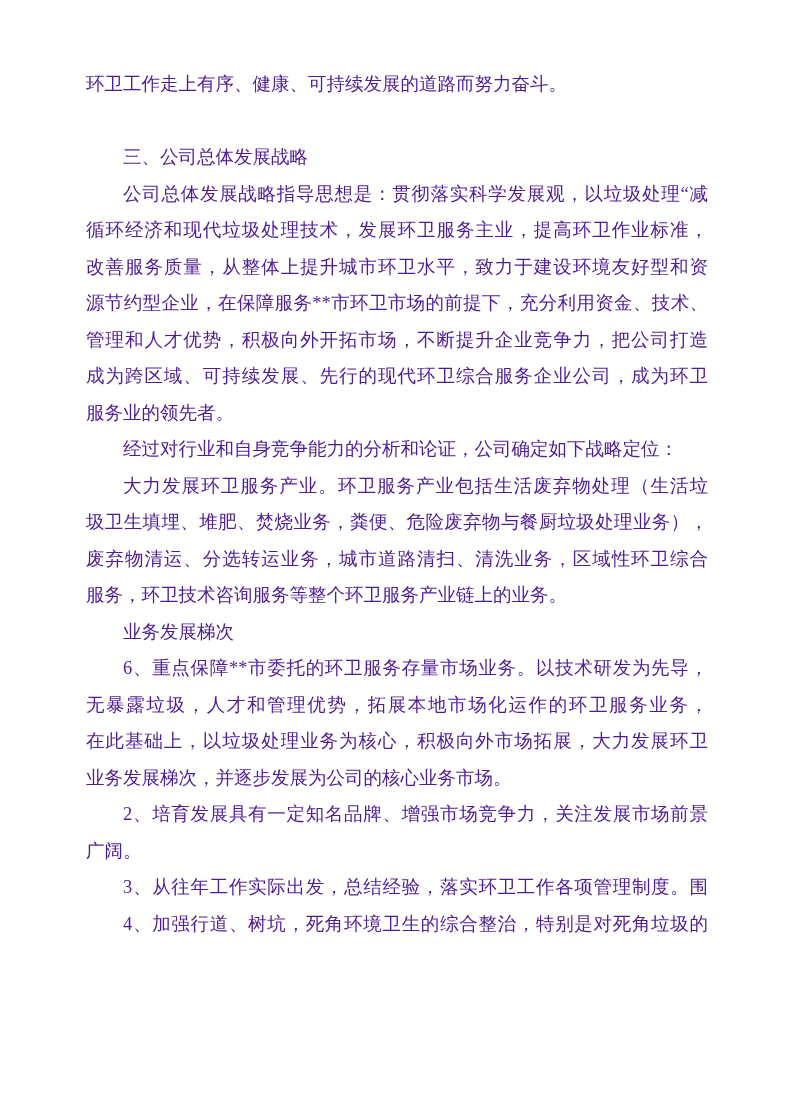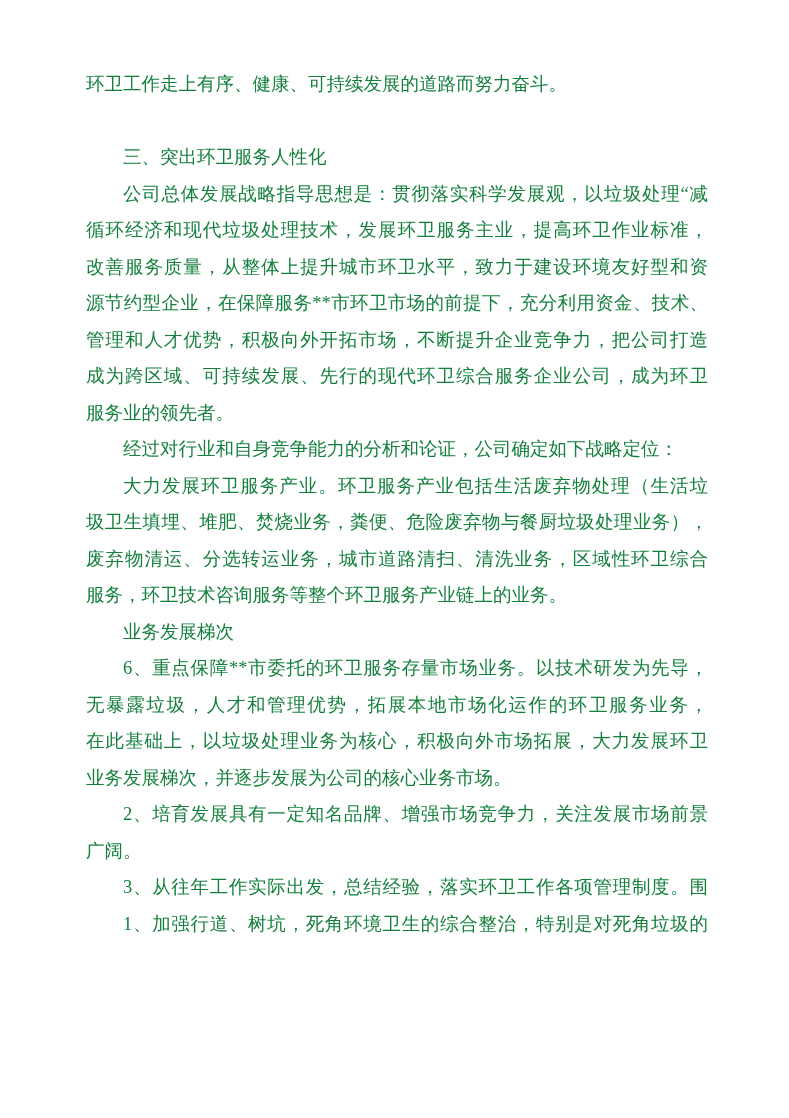--- a/index.html
+++ b/index.html
@@ -9,21 +9,21 @@
     }
     .page {
       position: relative;
       width: 789px;
       height: 1118px;
       background: #ffffff;
       box-sizing: border-box;
       padding: 66px 80px 0 86px;
       overflow: hidden;
       font-family: "Liberation Serif", "DejaVu Serif", serif;
-      color: #15803d;
+      color: #4c1d95;
       font-size: 18.5px;
     }
     .line {
       height: 36.5px;
       line-height: 36.5px;
       width: 622px;
       overflow: hidden;
     }
     .ind {
       text-indent: 2em;
@@ -32,35 +32,35 @@
       text-align: justify;
       text-align-last: justify;
     }
   </style>
 </head>
 <body>
 
 <div class="page">
   <div class="line">环卫工作走上有序、健康、可持续发展的道路而努力奋斗。</div>
   <div class="line"></div>
-  <div class="line ind">三、突出环卫服务人性化</div>
+  <div class="line ind">三、公司总体发展战略</div>
   <div class="line ind just">公司总体发展战略指导思想是：贯彻落实科学发展观，以垃圾处理“减</div>
   <div class="line just">循环经济和现代垃圾处理技术，发展环卫服务主业，提高环卫作业标准，</div>
   <div class="line just">改善服务质量，从整体上提升城市环卫水平，致力于建设环境友好型和资</div>
   <div class="line just">源节约型企业，在保障服务**市环卫市场的前提下，充分利用资金、技术、</div>
   <div class="line just">管理和人才优势，积极向外开拓市场，不断提升企业竞争力，把公司打造</div>
   <div class="line just">成为跨区域、可持续发展、先行的现代环卫综合服务企业公司，成为环卫</div>
   <div class="line">服务业的领先者。</div>
   <div class="line ind">经过对行业和自身竞争能力的分析和论证，公司确定如下战略定位：</div>
   <div class="line ind just">大力发展环卫服务产业。环卫服务产业包括生活废弃物处理（生活垃</div>
   <div class="line just">圾卫生填埋、堆肥、焚烧业务，粪便、危险废弃物与餐厨垃圾处理业务），</div>
   <div class="line just">废弃物清运、分选转运业务，城市道路清扫、清洗业务，区域性环卫综合</div>
   <div class="line">服务，环卫技术咨询服务等整个环卫服务产业链上的业务。</div>
   <div class="line ind">业务发展梯次</div>
   <div class="line ind just">6、重点保障**市委托的环卫服务存量市场业务。以技术研发为先导，</div>
   <div class="line just">无暴露垃圾，人才和管理优势，拓展本地市场化运作的环卫服务业务，</div>
   <div class="line just">在此基础上，以垃圾处理业务为核心，积极向外市场拓展，大力发展环卫</div>
   <div class="line">业务发展梯次，并逐步发展为公司的核心业务市场。</div>
   <div class="line ind just">2、培育发展具有一定知名品牌、增强市场竞争力，关注发展市场前景</div>
   <div class="line">广阔。</div>
   <div class="line ind just">3、从往年工作实际出发，总结经验，落实环卫工作各项管理制度。围</div>
-  <div class="line ind just">1、加强行道、树坑，死角环境卫生的综合整治，特别是对死角垃圾的</div>
+  <div class="line ind just">4、加强行道、树坑，死角环境卫生的综合整治，特别是对死角垃圾的</div>
 </div>
 
 </body></html>

